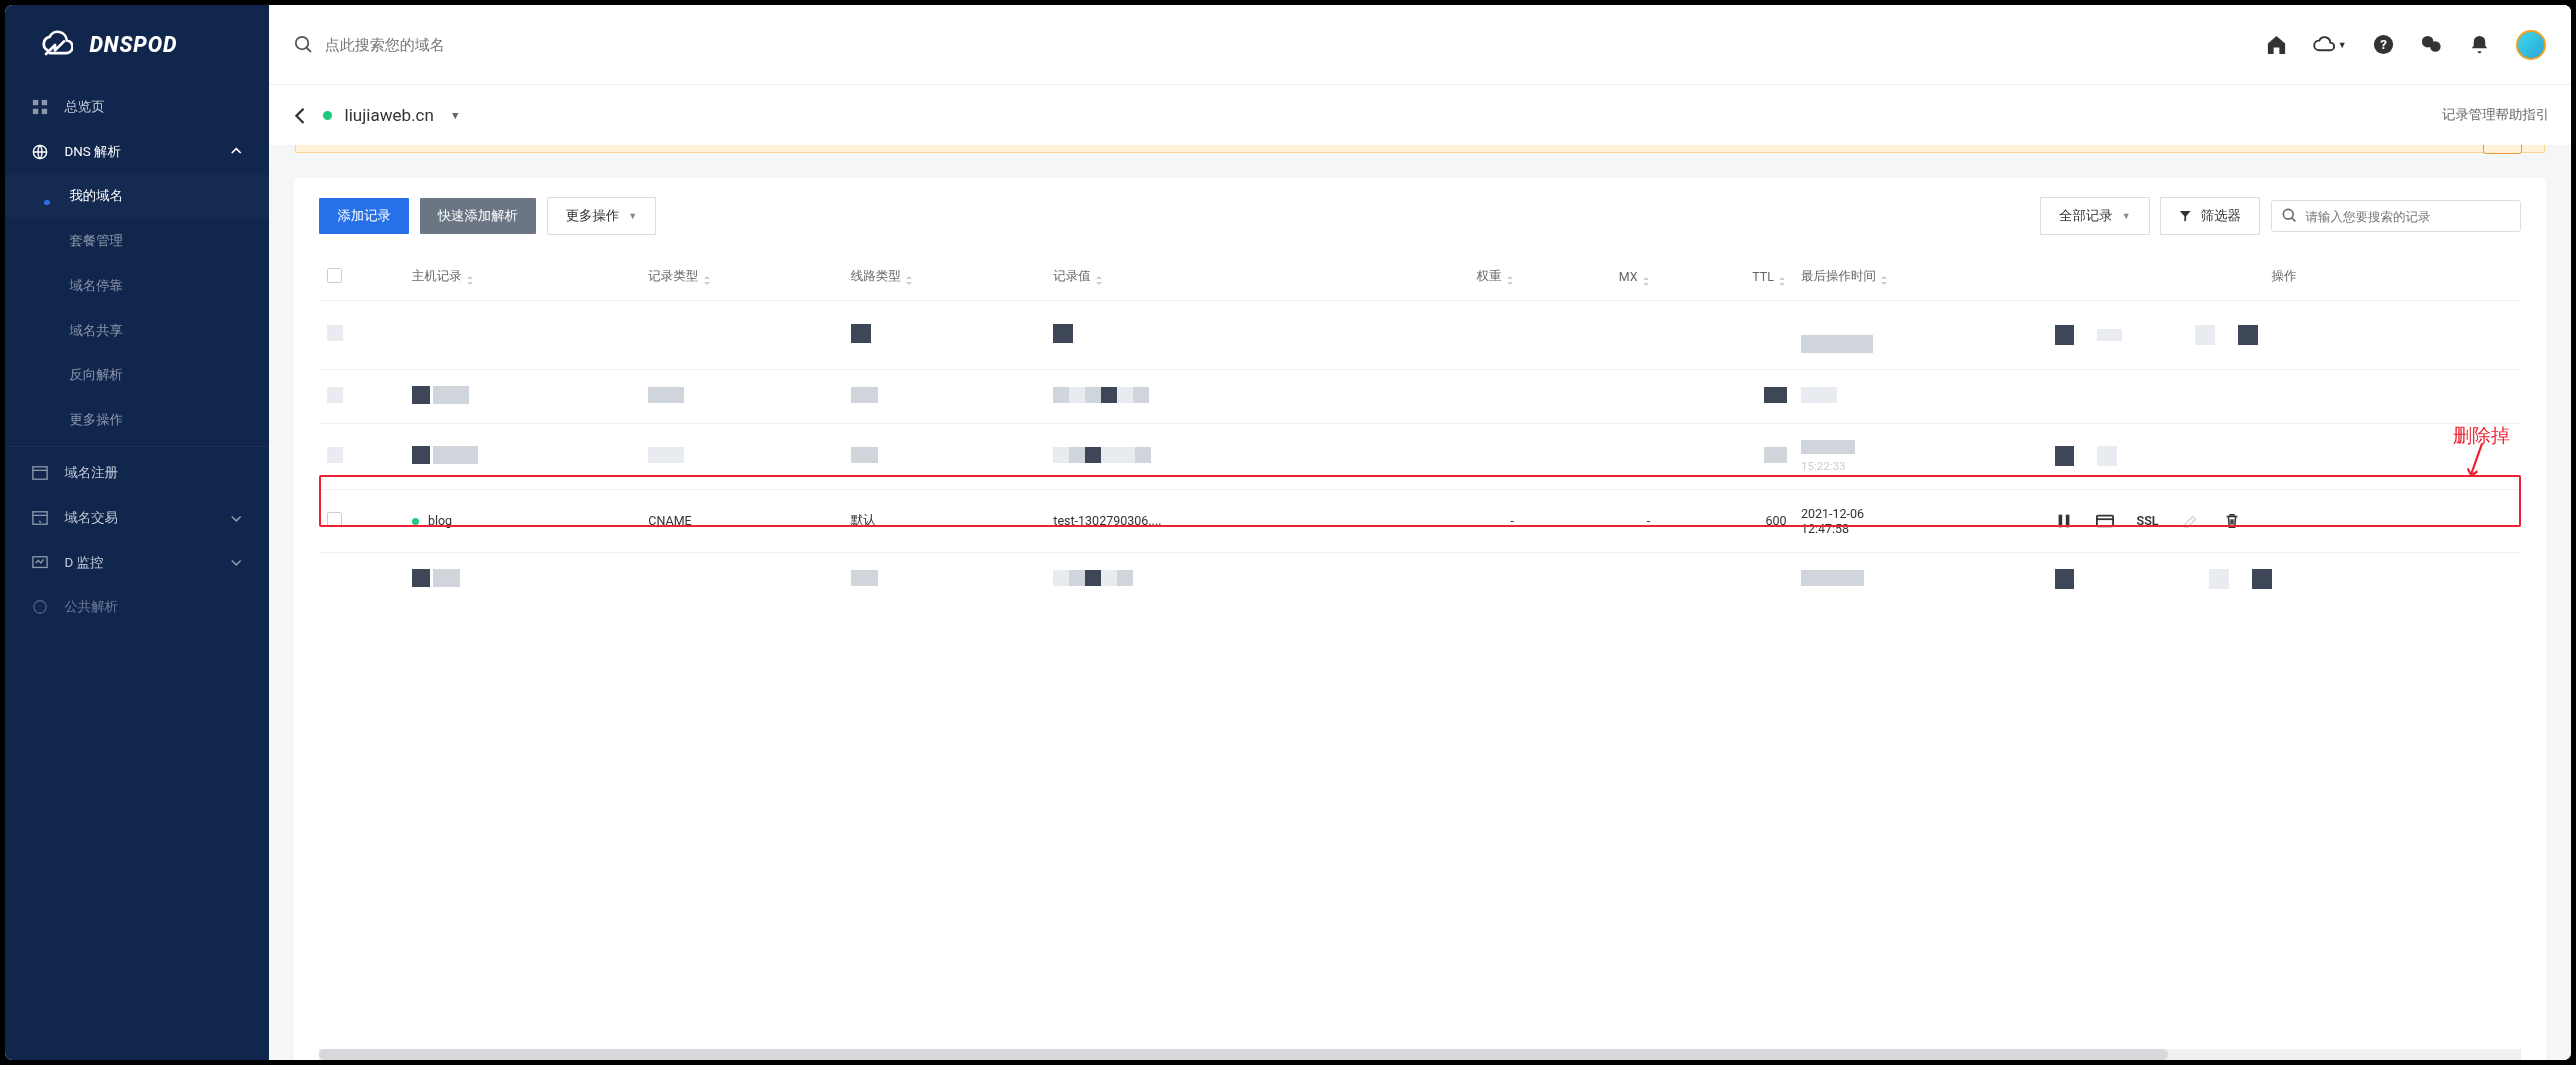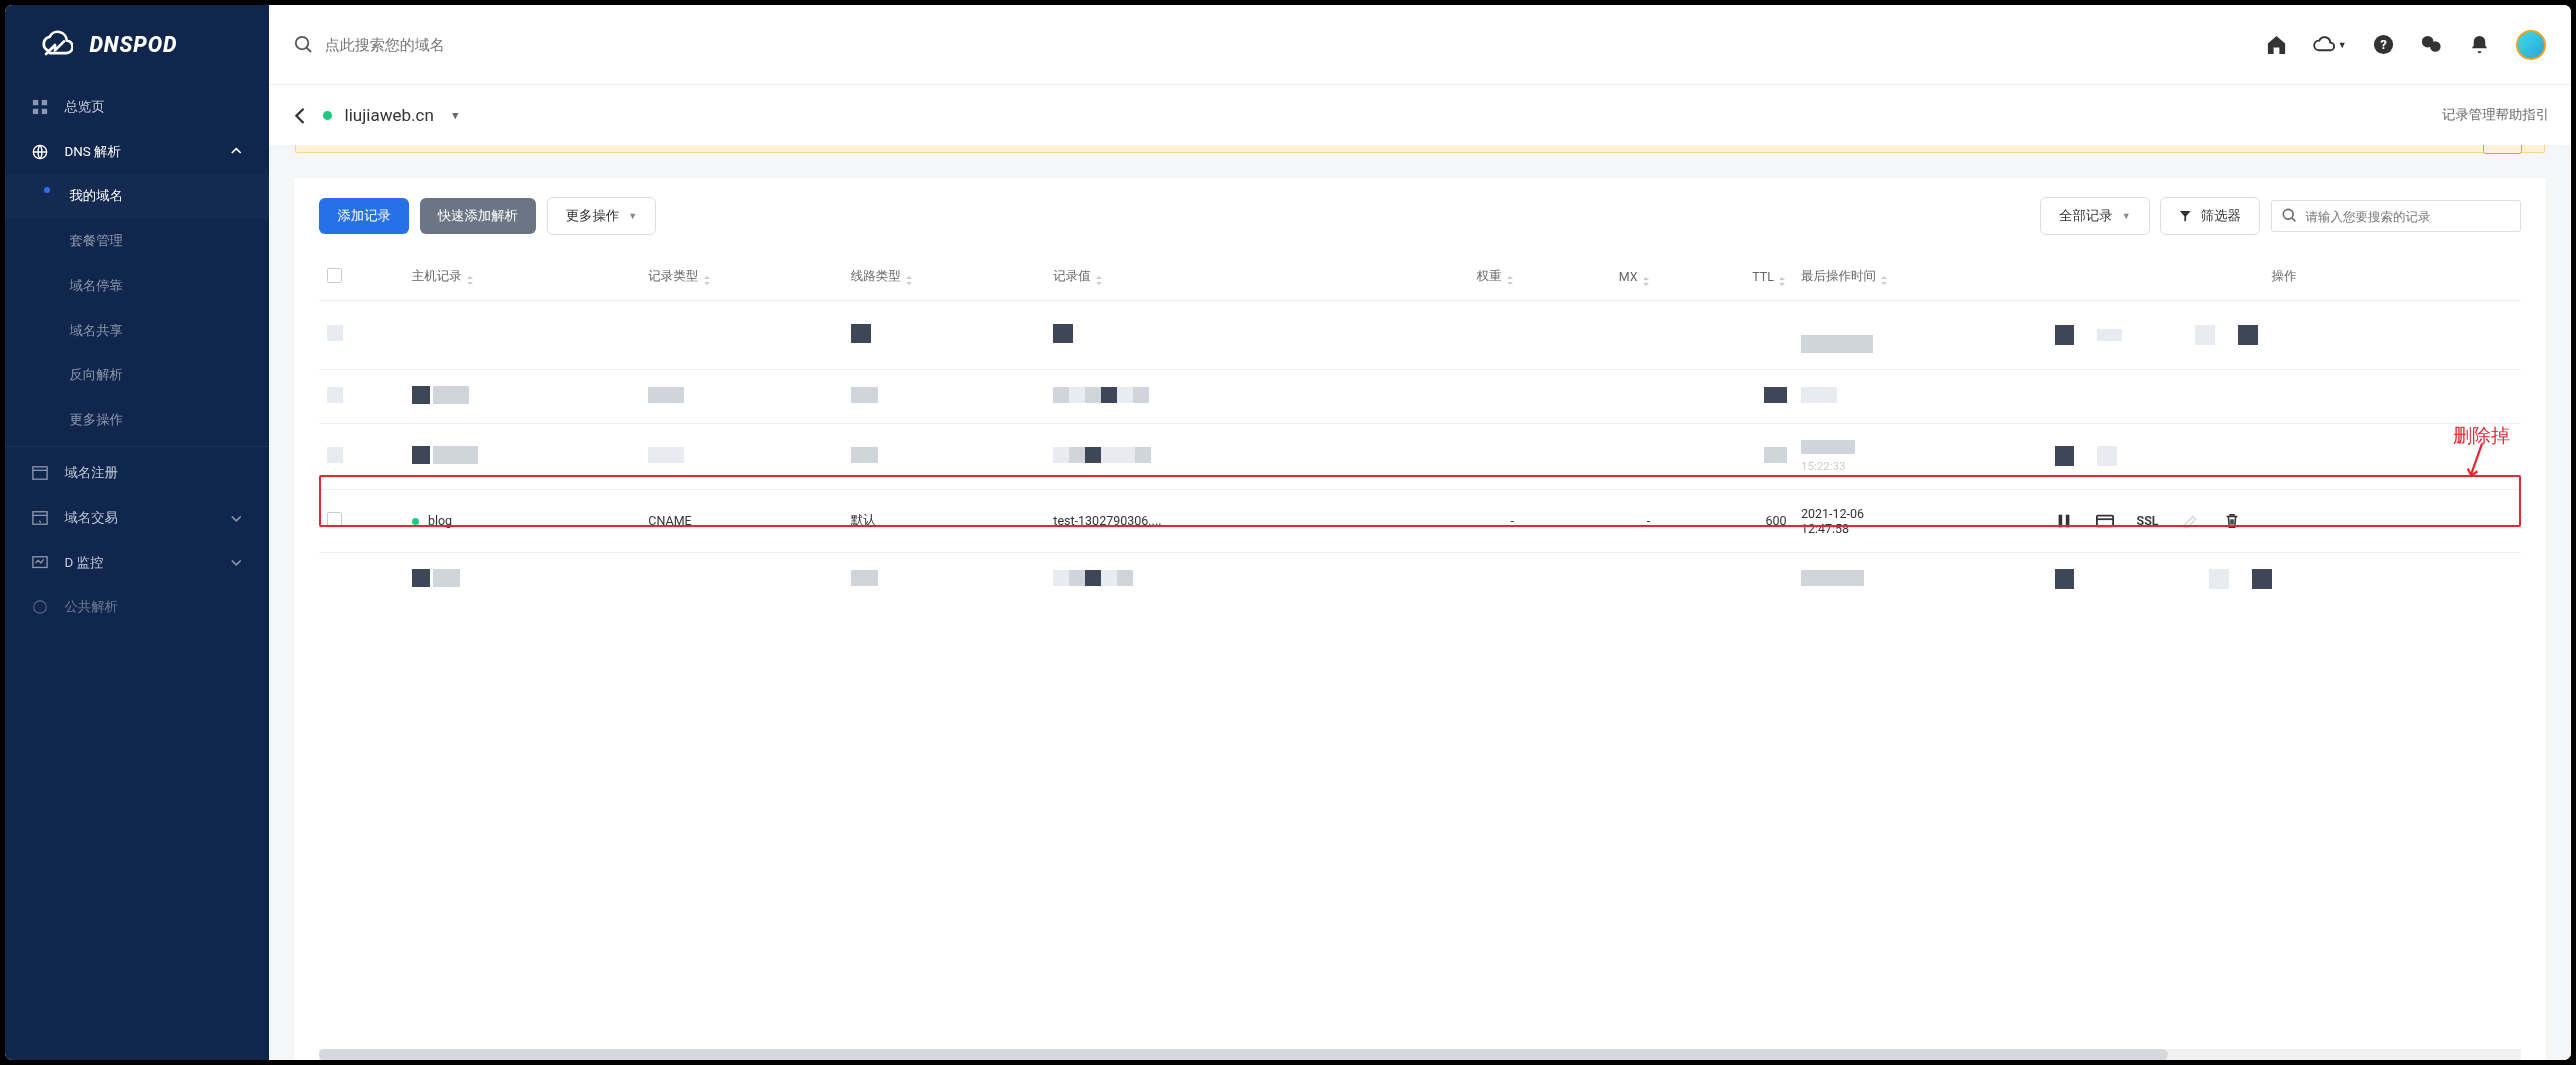--- a/index.html
+++ b/index.html
@@ -8,21 +8,21 @@
 .sidebar{width:264px;background:#11264d;color:#fff;flex-shrink:0;display:flex;flex-direction:column}
 .logo-area{height:79px;display:flex;align-items:center;padding:0 32px;gap:16px}
 .logo-cloud{width:36px;height:36px}
 .logo-text{font-size:21.5px;font-weight:800;font-style:italic;letter-spacing:0.9px}
 .nav-list{display:flex;flex-direction:column}
 .nav-item{display:flex;align-items:center;padding:13.4px 27px;gap:16px;cursor:pointer;color:#c4cdda;font-size:13.4px}
 .nav-item.expanded{color:#fff}
 .nav-item .nav-icon{width:16px;height:16px;flex-shrink:0}
 .nav-item .chevron{margin-left:auto;width:12.5px;height:12.5px}
 .nav-sub{display:flex;flex-direction:column}
-.nav-sub-item{padding:13.4px 27px 13.4px 64px;font-size:13.4px;color:#8b97ab;cursor:pointer;display:flex;align-items:flex-start}
+.nav-sub-item{padding:13.4px 27px 13.4px 64px;font-size:13.4px;color:#8b97ab;cursor:pointer;display:flex;align-items:flex-end}
 .nav-sub-item.active{color:#fff;background:rgba(255,255,255,.02)}
 .nav-sub-item.active::before{content:"";width:5.4px;height:5.4px;background:#2670e8;border-radius:50%;margin-left:-25px;margin-right:19.7px}
 .nav-divider{height:0.9px;background:rgba(255,255,255,.06);margin:3.6px 0}
 .main{flex:1;display:flex;flex-direction:column;background:#f5f6f8;min-width:0}
 .top-bar{height:79px;background:#fff;display:flex;align-items:center;padding:0 25px;gap:16px}
 .search-wrap{flex:1;display:flex;align-items:center;gap:10.7px;color:#999;font-size:15px}
 .search-wrap input{border:none;outline:none;font-size:15px;width:358px}
 .top-icons{display:flex;align-items:center;gap:25px}
 .top-icon{width:23px;height:23px;cursor:pointer;color:#333}
 .avatar{width:30px;height:30px;border-radius:50%;background:linear-gradient(135deg,#3dd9e8,#2aa5d8);border:2.7px solid #f0a020}
@@ -30,21 +30,21 @@
 .back-chevron{width:19.7px;height:19.7px;cursor:pointer}
 .status-dot{width:9px;height:9px;background:#1fc97e;border-radius:50%}
 .domain-name{font-size:17px;color:#333}
 .domain-dropdown{color:#666;font-size:10.7px;margin-left:3.6px}
 .help-link{margin-left:auto;color:#666;font-size:13.4px}
 .content-pad{padding:0 25px 0 25px;flex:1;overflow:hidden;display:flex;flex-direction:column}
 .alert-strip{height:7.2px;background:#fff2d9;border:0.9px solid #f5d789;border-top:none;border-radius:0 0 1.8px 1.8px;width:calc(100% - 1.8px);margin:0 0.9px;position:relative}
 .alert-pill{position:absolute;right:21.5px;top:-5.4px;width:39px;height:14.3px;border:1.3px solid #e89a2e;border-radius:2.7px;background:#fff2d9}
 .panel{background:#fff;margin-top:25px;padding:19.7px 25px 0 25px;flex:1;display:flex;flex-direction:column;min-height:0;position:relative}
 .toolbar{display:flex;align-items:center;gap:10.7px}
-.btn{padding:9px 18px;border-radius:6px;font-size:13.4px;cursor:pointer;border:none;display:inline-flex;align-items:center;gap:5.4px}
+.btn{padding:9px 18px;border-radius:1px;font-size:13.4px;cursor:pointer;border:none;display:inline-flex;align-items:center;gap:5.4px}
 .btn-primary{background:#2670e8;color:#fff}
 .btn-secondary{background:#6b7685;color:#fff}
 .btn-plain{background:#fff;border:0.9px solid #ddd;color:#333}
 .toolbar .spacer{flex:1}
 .dropdown-btn{display:inline-flex;align-items:center;gap:9px}
 .funnel{width:12.5px;height:12.5px}
 .record-search{display:flex;align-items:center;gap:7.2px;border:0.9px solid #ddd;border-radius:2.7px;padding:7.2px 10.7px;width:250px}
 .record-search input{border:none;outline:none;font-size:12.5px;flex:1}
 .table-wrap{margin-top:18px;overflow:hidden;flex:1;position:relative}
 table{width:100%;border-collapse:collapse;font-size:12.5px;color:#333}

